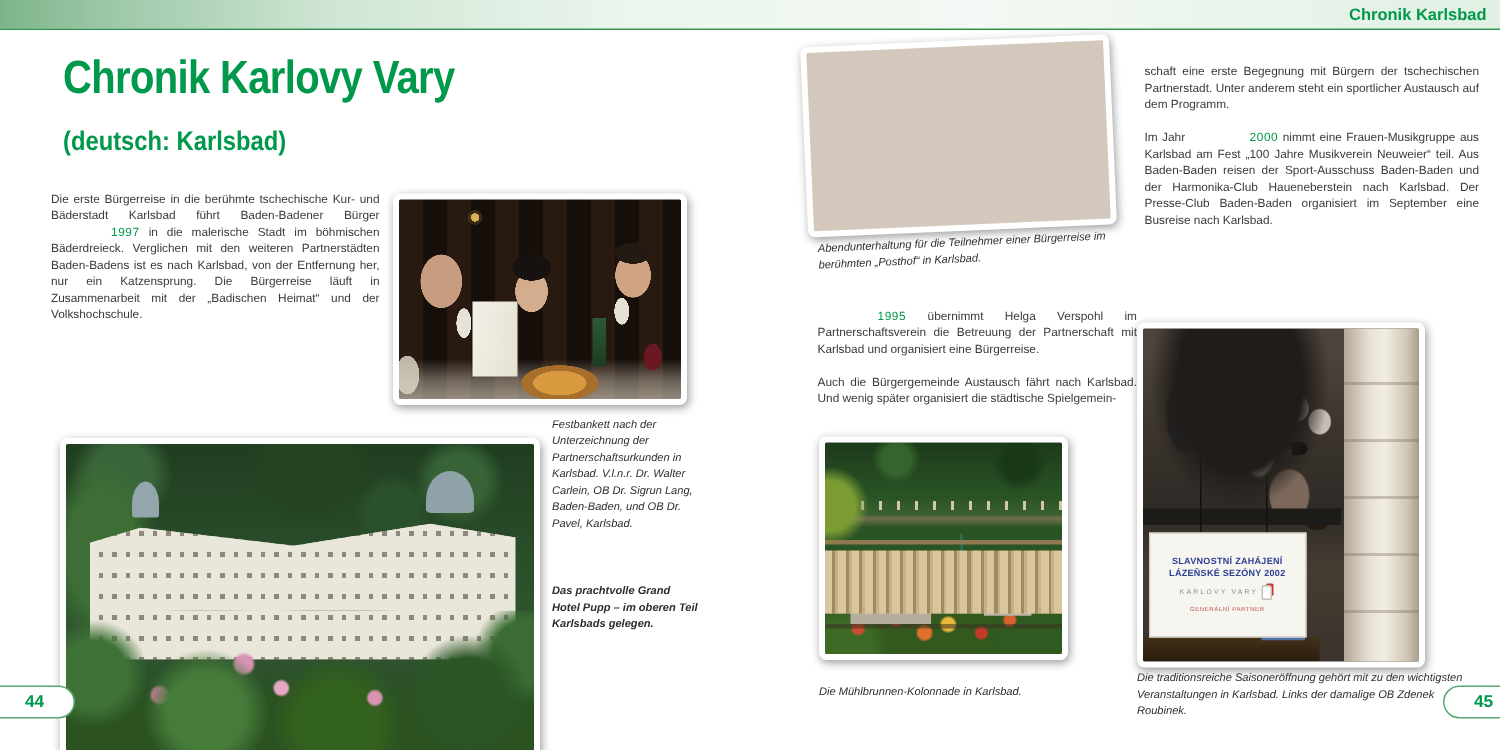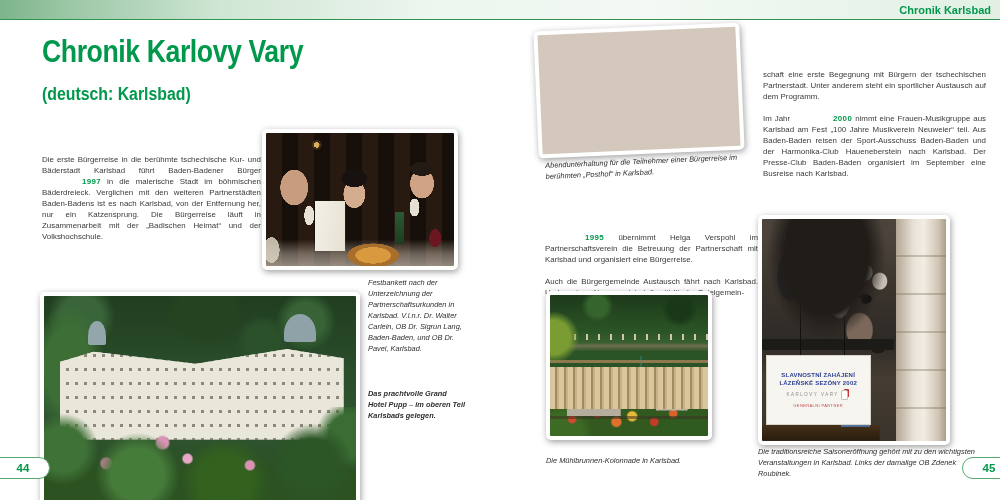--- a/index.html
+++ b/index.html
@@ -12,23 +12,23 @@
   .rule{position:absolute;left:0;top:19px;width:1000px;height:1px;background:#2f9351;}
   .hdr-title{position:absolute;top:4px;right:9px;font-size:11px;font-weight:bold;color:#00984b;}
 
   
   .title{position:absolute;left:42px;top:34px;font-size:31px;font-weight:bold;color:#00984b;
          transform:scaleX(.86);transform-origin:left top;letter-spacing:-.5px;white-space:nowrap;}
   .subtitle{position:absolute;left:42px;top:84px;font-size:18px;font-weight:bold;color:#00984b;
          transform:scaleX(.88);transform-origin:left top;white-space:nowrap;}
 
   
-  .bodycol{position:absolute;font-size:7.9px;line-height:11px;text-align:justify;color:#3a3a3a;margin-top:27px;}
+  .bodycol{position:absolute;font-size:7.9px;line-height:11px;text-align:justify;color:#3a3a3a;}
   .bodycol p{margin:0 0 11px 0;}
-  .year{color:#00984b;font-weight:bold;letter-spacing:.4px;padding-left:40px;}
+  .year{color:#00984b;font-weight:normal;letter-spacing:.4px;padding-left:40px;}
   .caption{position:absolute;font-size:7.4px;line-height:11px;font-style:italic;color:#2e2e2e;}
 
   
   .pill{position:absolute;top:457px;width:52px;height:20px;background:#fff;border:1.5px solid #58a873;
         border-radius:12px;display:flex;align-items:center;justify-content:center;
         font-size:11.5px;font-weight:bold;color:#00984b;}
   .pill.l{left:-14px;padding-left:10px;}
   .pill.r{left:962px;padding-right:10px;}
 
   
@@ -201,21 +201,21 @@
   .sign-partner{font-size:4px;color:#c05050;letter-spacing:.4px;margin-top:2px;}
 
   
   .cap-bankett{left:368px;top:277px;width:99px;}
   .cap-pupp{left:368px;top:388px;width:99px;font-weight:bold;}
   .cap-dance{left:545px;top:160px;width:198px;transform:rotate(-2.5deg);transform-origin:left top;}
   .cap-kolon{left:546px;top:455px;width:200px;}
   .cap-saison{left:758px;top:446px;width:218px;}
 
   
-  .col-l1{left:42px;top:127px;width:219px;}
+  .col-l1{left:34px;top:127px;width:219px;}
   .col-r1{left:545px;top:205px;width:213px;}
   .col-r2{left:763px;top:42px;width:223px;}
 </style>
 </head>
 <body>
 
 <div class="spread">
 
   <div class="topbar"></div>
   <div class="rule"></div>

